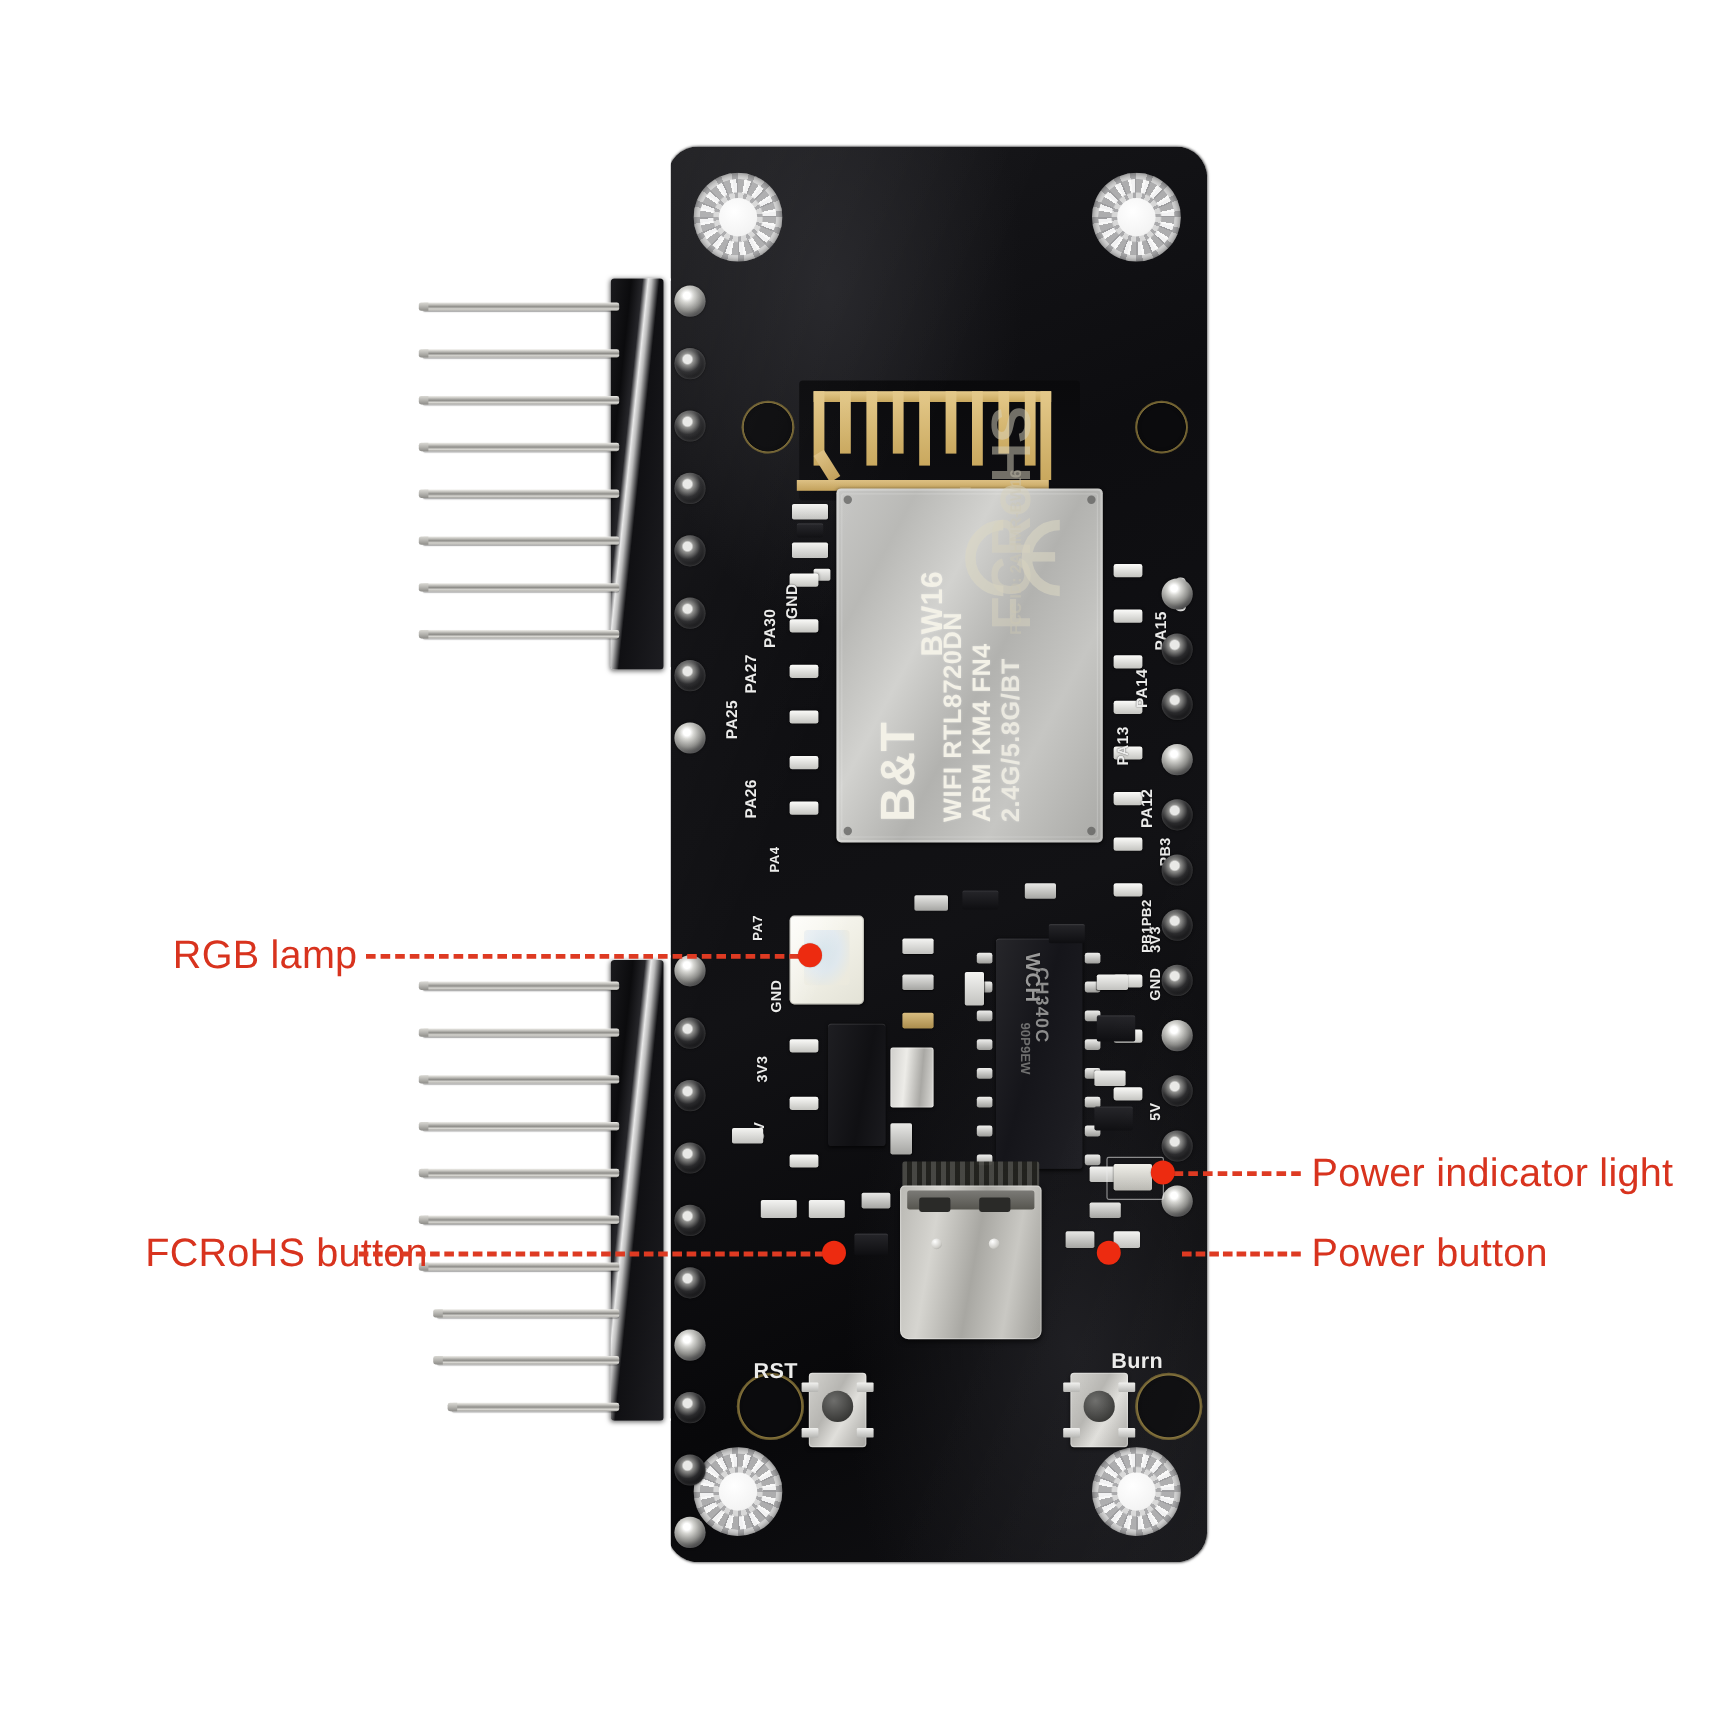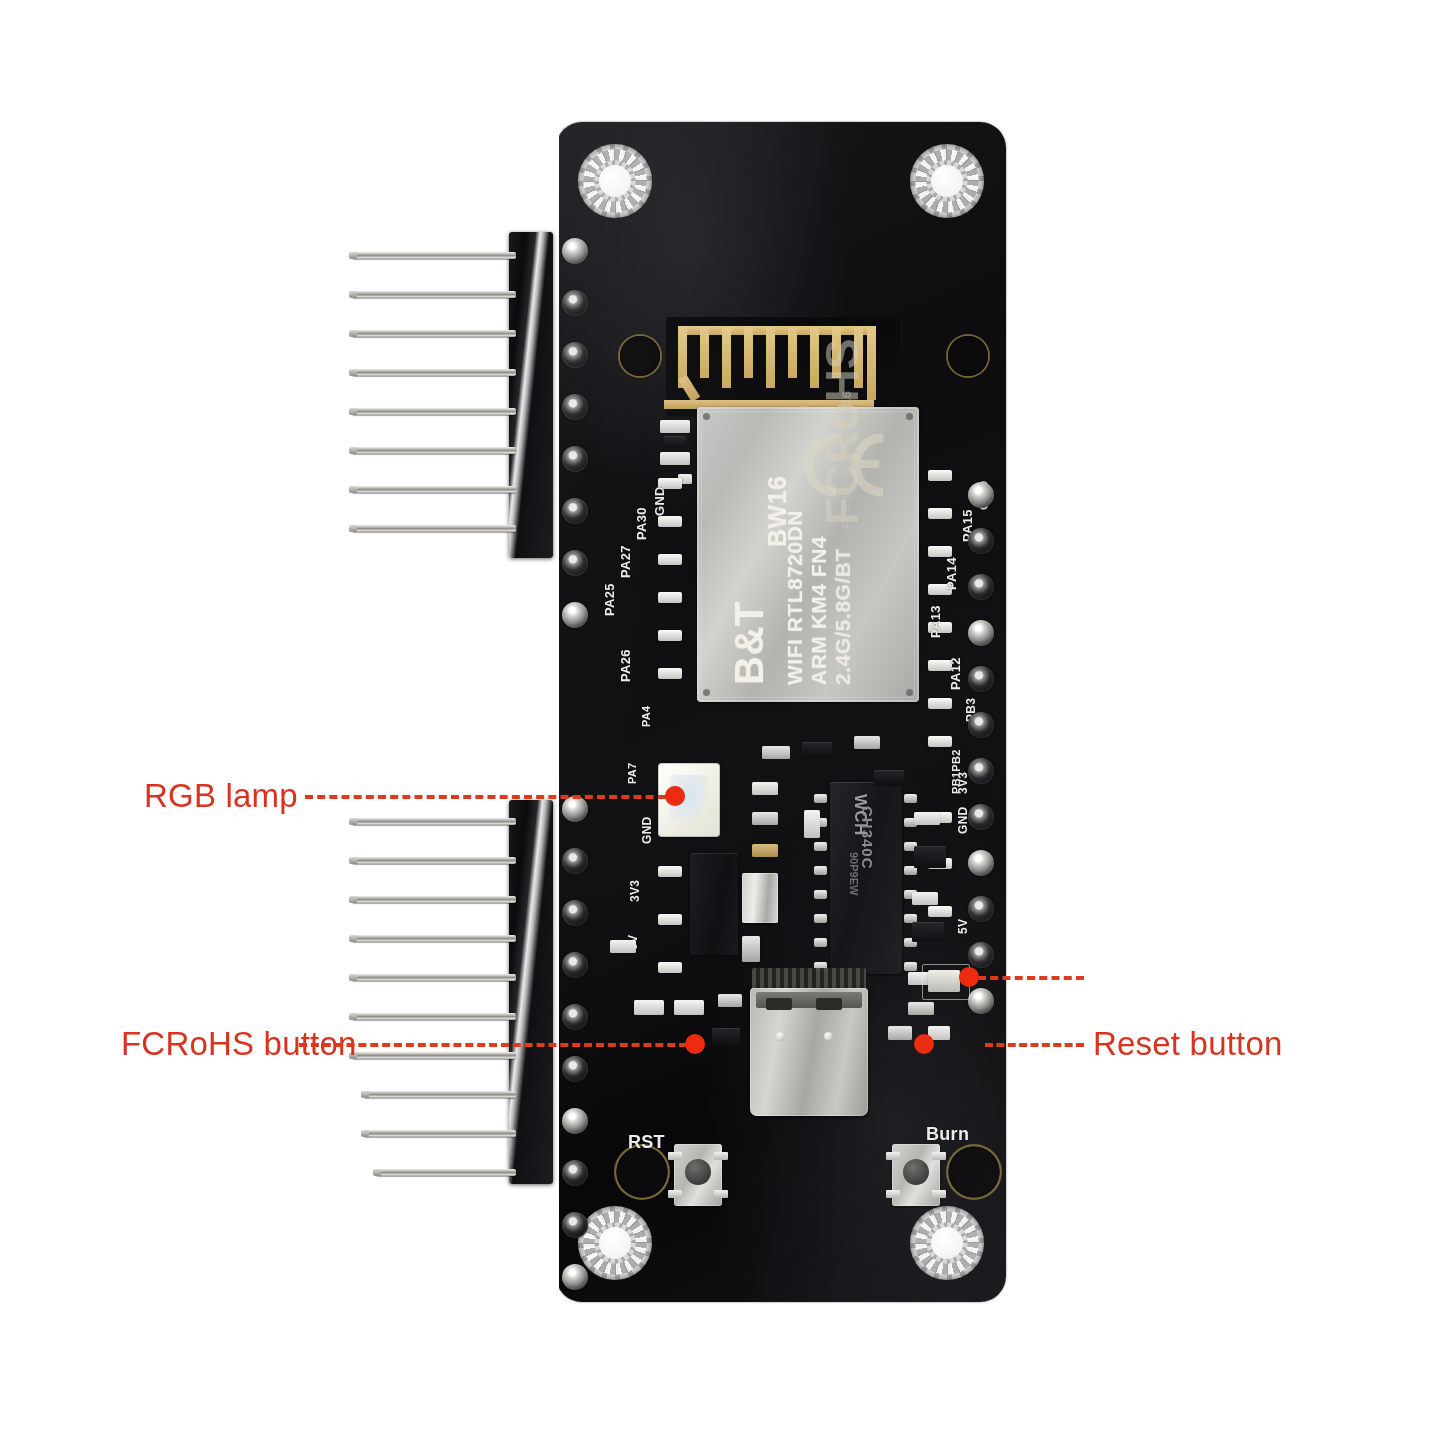--- a/index.html
+++ b/index.html
@@ -441,20 +441,21 @@
   </div>
 
   <div class="anno" style="left:144px;top:777px;">RGB  lamp</div>
   <div class="leader" style="left:305px;top:795px;width:373px;"></div>
   <div class="dot" style="left:665px;top:786px;"></div>
 
   <div class="anno" style="left:121px;top:1025px;">FCRoHS button</div>
   <div class="leader" style="left:299px;top:1043px;width:400px;"></div>
   <div class="dot" style="left:685px;top:1034px;"></div>
 
+  <div class="anno" style="left:1093px;top:958px;">Power indicator light</div>
   <div class="leader" style="left:978px;top:976px;width:106px;"></div>
   <div class="dot" style="left:959px;top:967px;"></div>
 
-  <div class="anno" style="left:1093px;top:1025px;">Reset button</div>
+  <div class="anno" style="left:1093px;top:1025px;">Power button</div>
   <div class="leader" style="left:985px;top:1043px;width:99px;"></div>
   <div class="dot" style="left:914px;top:1034px;"></div>
 
 </div>
 
 </body></html>

